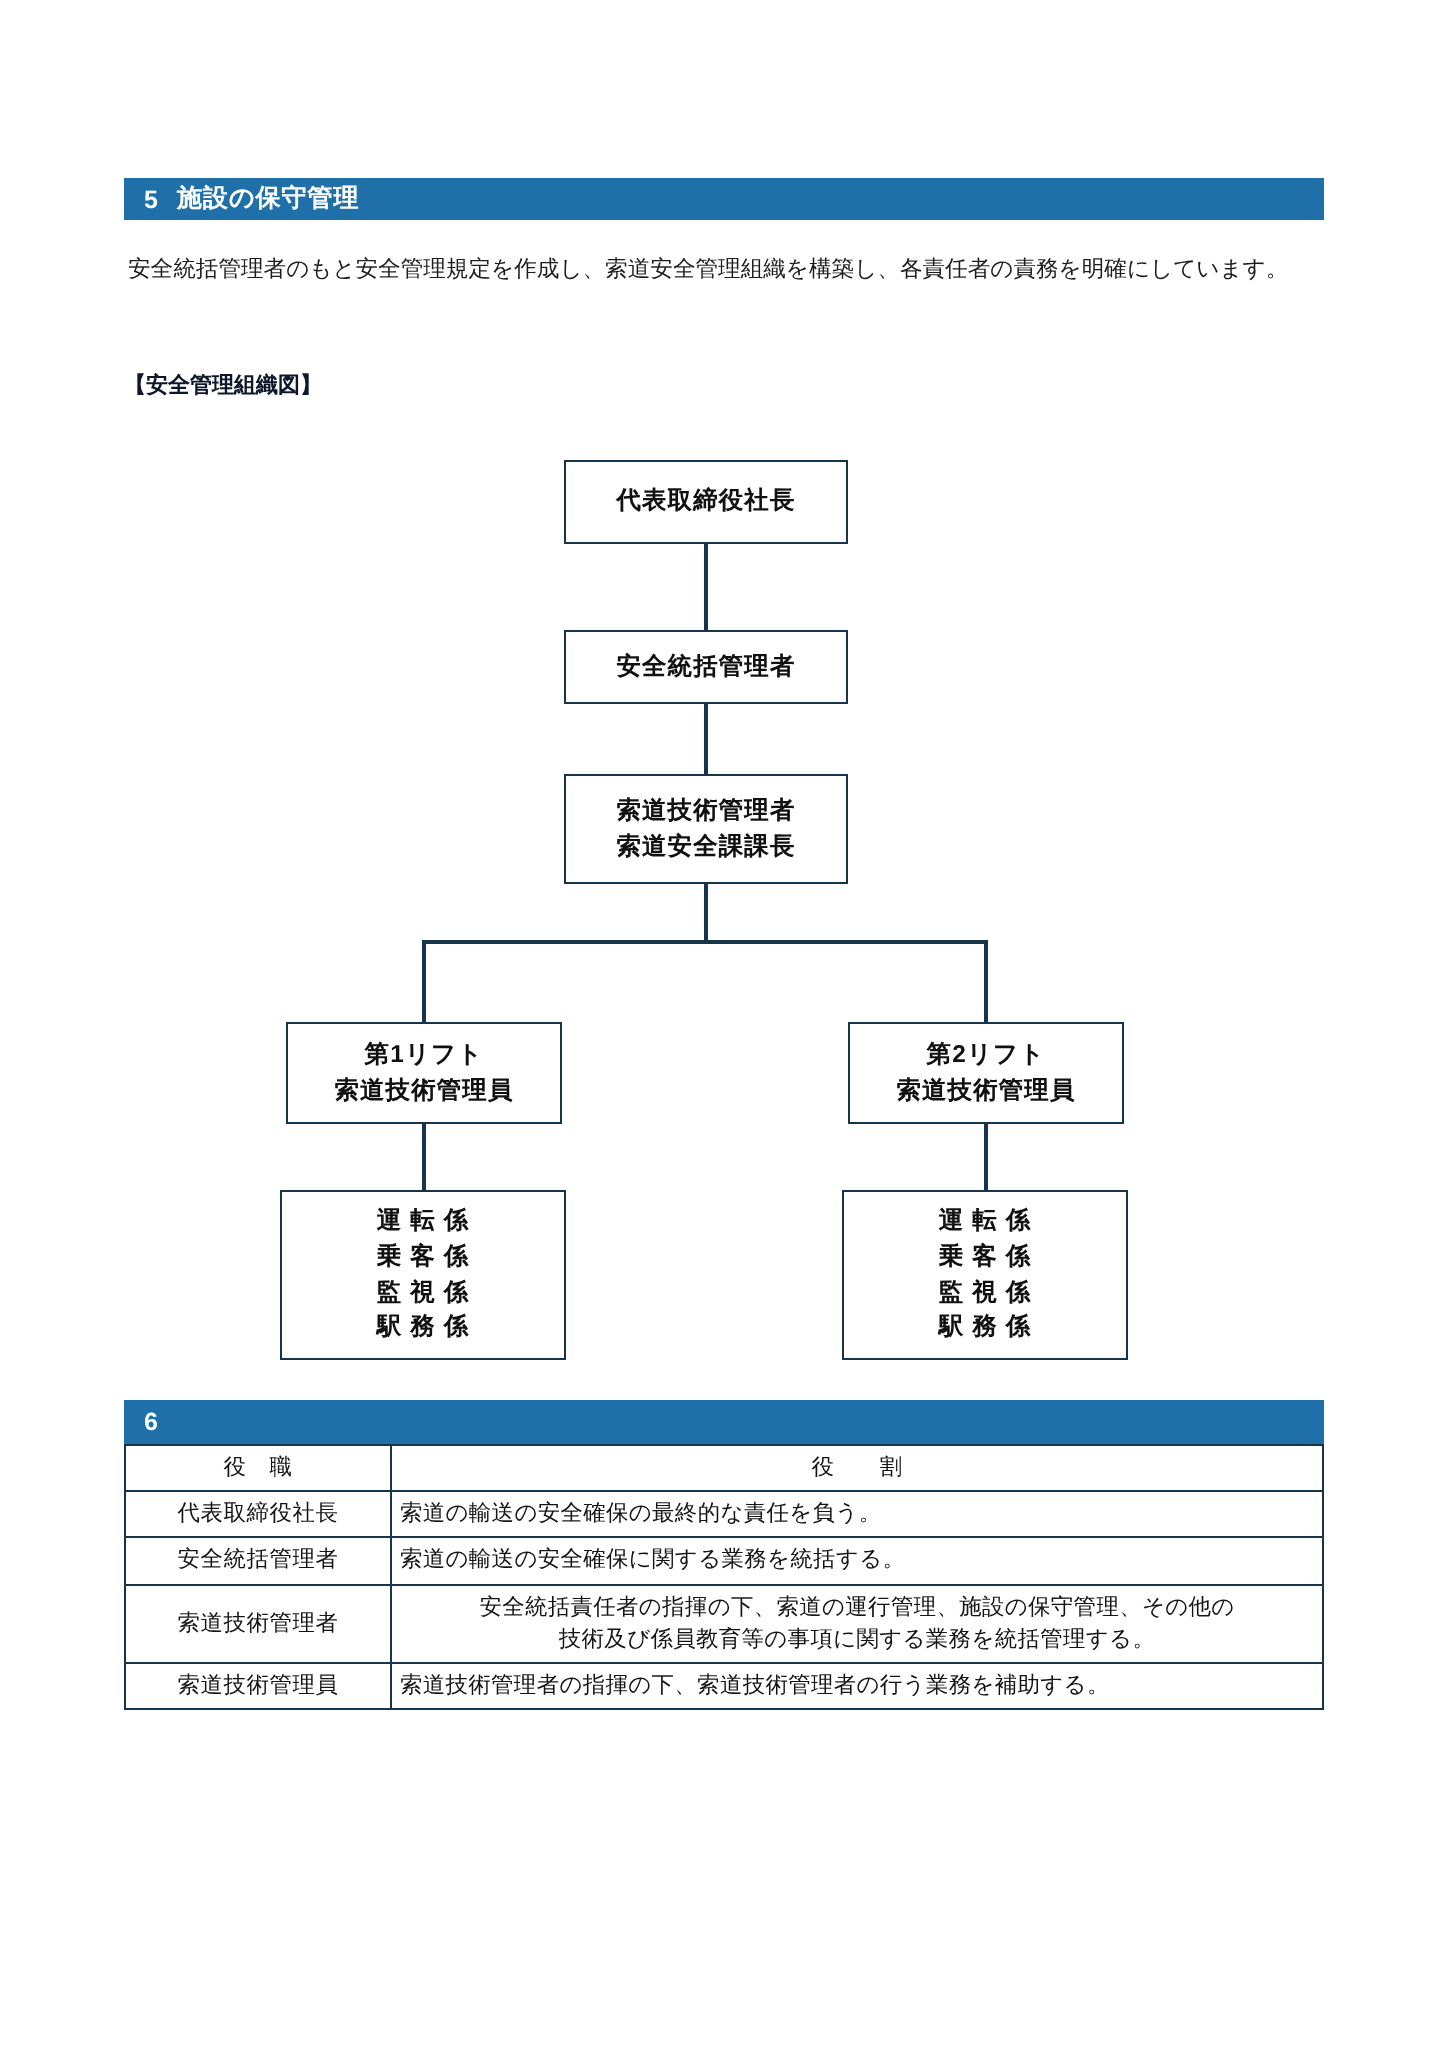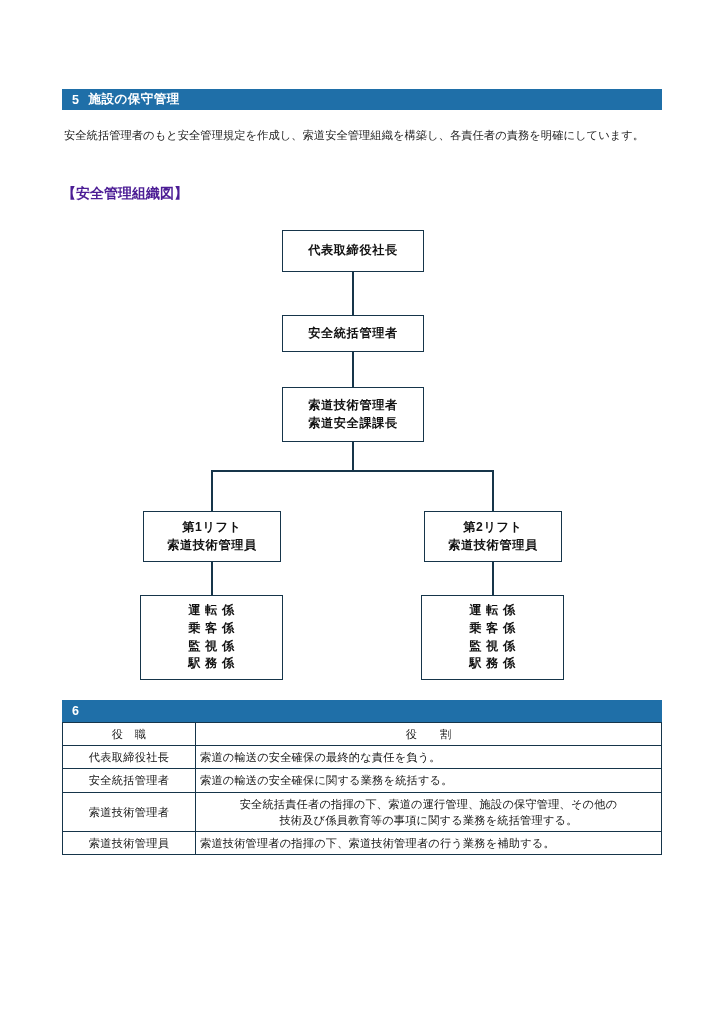--- a/index.html
+++ b/index.html
@@ -47,23 +47,23 @@
     font-size: 11.3px;
     line-height: 1.5;
     color: #1d1d1d;
   }
 
   
   .chart-caption {
     position: absolute;
     left: 62px;
     top: 185px;
-    font-size: 14px;
+    font-size: 11px;
     font-weight: bold;
-    color: #4c1d95;
+    color: #0f172a;
   }
 
   
   .chart {
     position: absolute;
     left: 0;
     top: 215px;
     width: 724px;
     height: 470px;
   }

